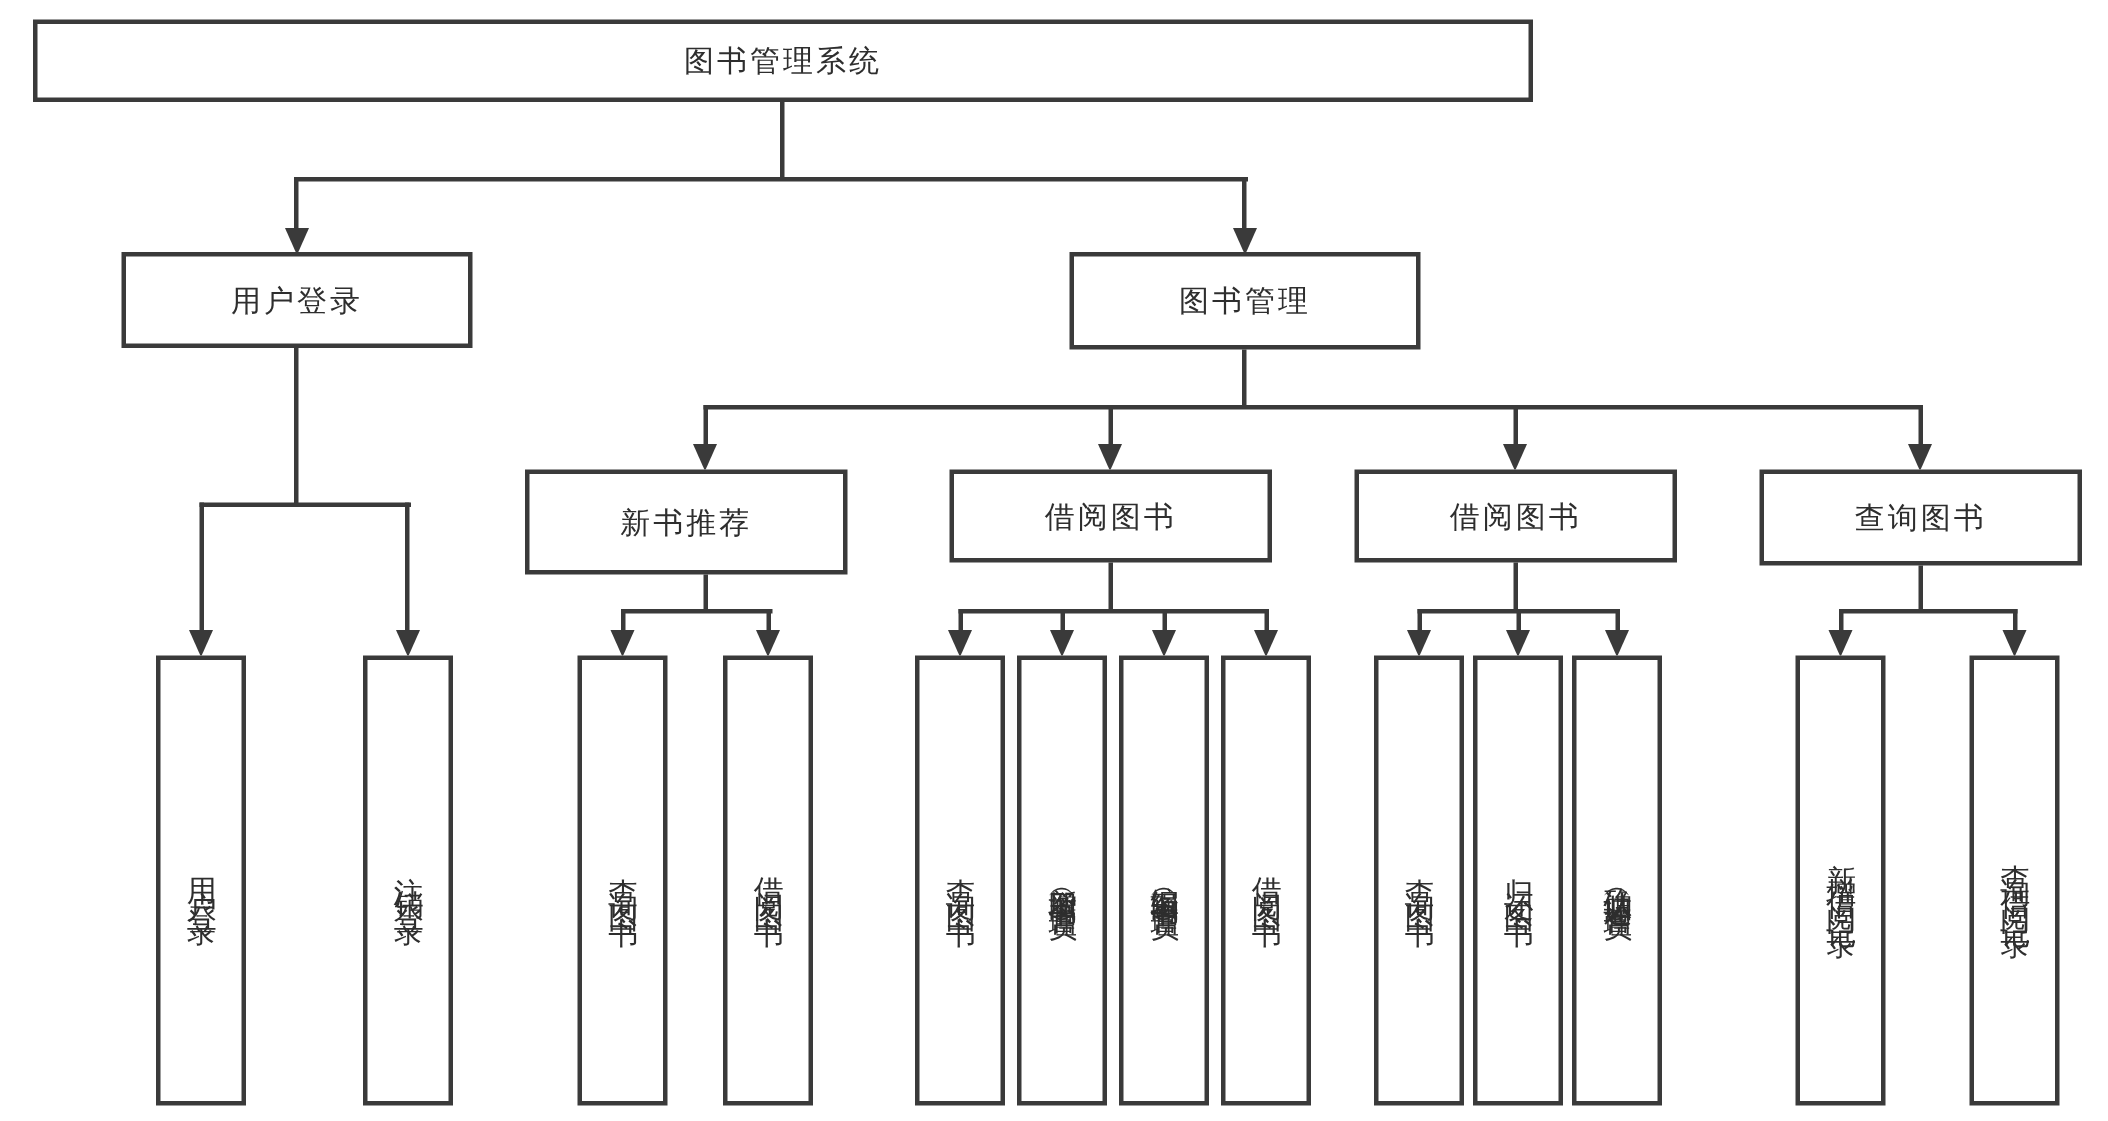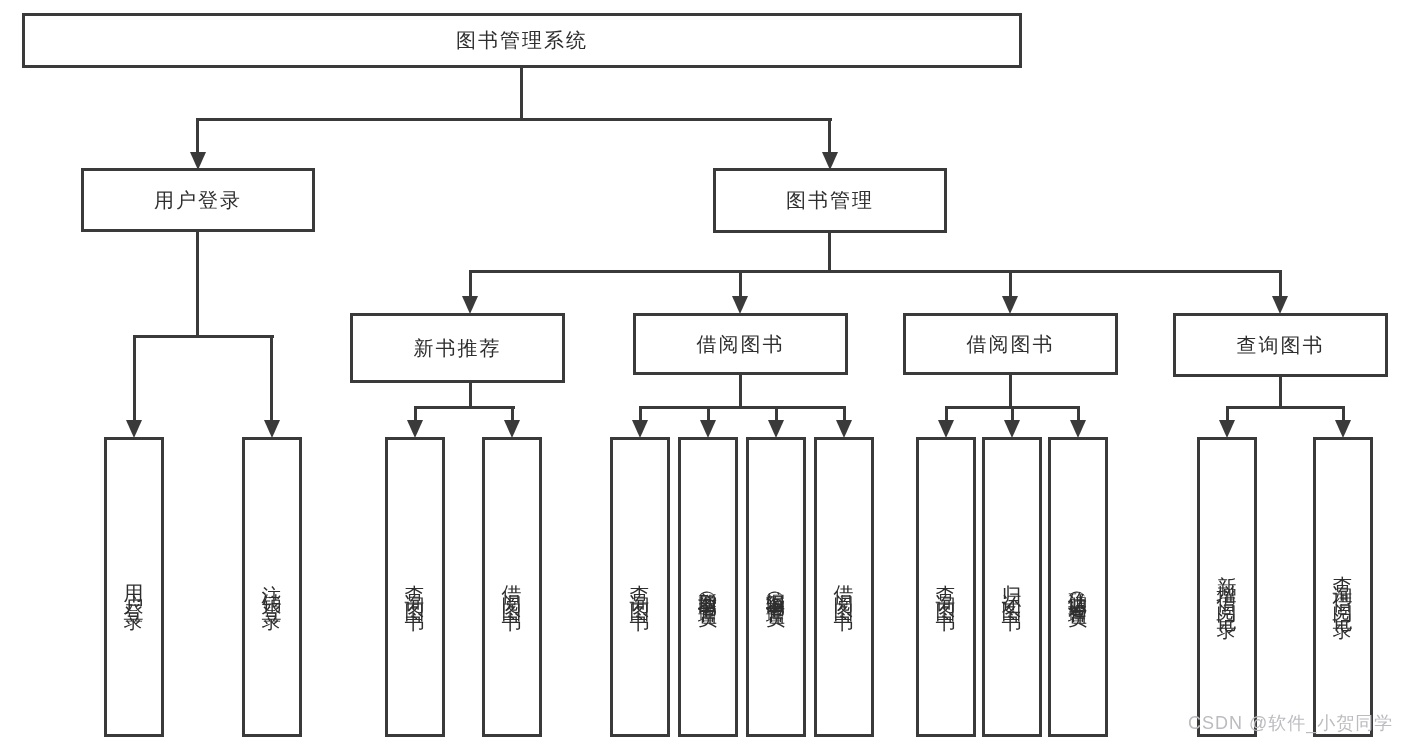--- a/index.html
+++ b/index.html
@@ -61,21 +61,20 @@
     letter-spacing: 1px;
     color: var(--wm, #bcbcc0);
     white-space: nowrap;
     z-index: 5;
   }
 </style>
 </head>
 <body>
 
 <div class="stage">
-  <div class="watermark">CSDN @软件_小贺同学</div>
 <div class="seg" style="left: 520px; top: 67px; width: 3px; height: 53px;"></div>
     <div class="seg" style="left: 196px; top: 118px; width: 636px; height: 3px;"></div>
     <div class="seg" style="left: 196px; top: 118px; width: 3px; height: 36px;"></div>
     <div class="seg" style="left: 828px; top: 118px; width: 3px; height: 36px;"></div>
     <div class="seg" style="left: 196px; top: 231px; width: 3px; height: 107px;"></div>
     <div class="seg" style="left: 133px; top: 335px; width: 141px; height: 3px;"></div>
     <div class="seg" style="left: 133px; top: 335px; width: 3px; height: 86px;"></div>
     <div class="seg" style="left: 270px; top: 335px; width: 3px; height: 86px;"></div>
     <div class="seg" style="left: 828px; top: 231px; width: 3px; height: 41px;"></div>
     <div class="seg" style="left: 469px; top: 270px; width: 813px; height: 3px;"></div>

